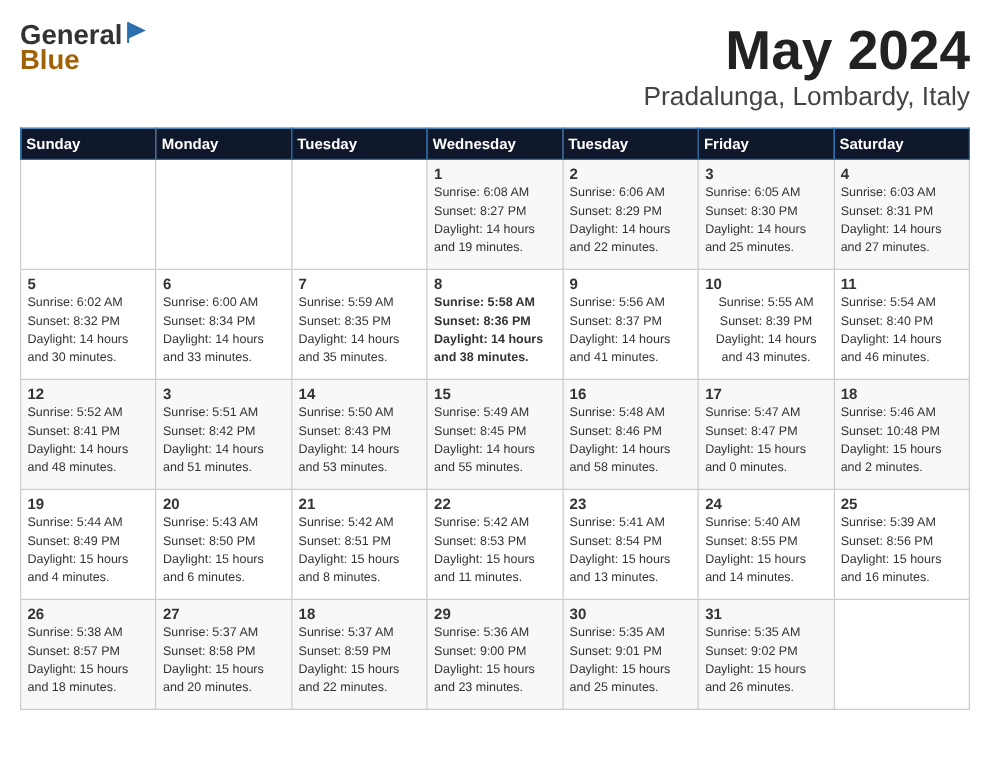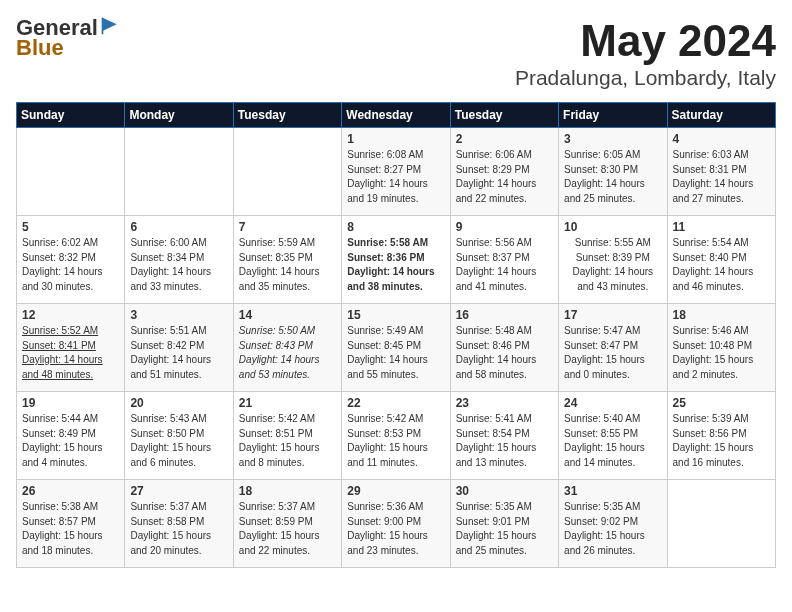--- a/index.html
+++ b/index.html
@@ -200,35 +200,35 @@
           <span class="day-num">11</span>
           <div class="cell-info" style="white-space: pre-line;">Sunrise: 5:54 AM
 Sunset: 8:40 PM
 Daylight: 14 hours
 and 46 minutes.</div>
         </td>
       </tr>
       <tr>
         <td>
           <span class="day-num">12</span>
-          <div class="cell-info" style="white-space: pre-line; text-decoration: underline;">Sunrise: 5:52 AM
+          <div class="cell-info" style="white-space: pre-line;">Sunrise: 5:52 AM
 Sunset: 8:41 PM
 Daylight: 14 hours
 and 48 minutes.</div>
         </td>
         <td>
           <span class="day-num">3</span>
           <div class="cell-info" style="white-space: pre-line;">Sunrise: 5:51 AM
 Sunset: 8:42 PM
 Daylight: 14 hours
 and 51 minutes.</div>
         </td>
         <td>
           <span class="day-num">14</span>
-          <div class="cell-info" style="white-space: pre-line; font-style: italic;">Sunrise: 5:50 AM
+          <div class="cell-info" style="white-space: pre-line;">Sunrise: 5:50 AM
 Sunset: 8:43 PM
 Daylight: 14 hours
 and 53 minutes.</div>
         </td>
         <td>
           <span class="day-num">15</span>
           <div class="cell-info" style="white-space: pre-line;">Sunrise: 5:49 AM
 Sunset: 8:45 PM
 Daylight: 14 hours
 and 55 minutes.</div>

